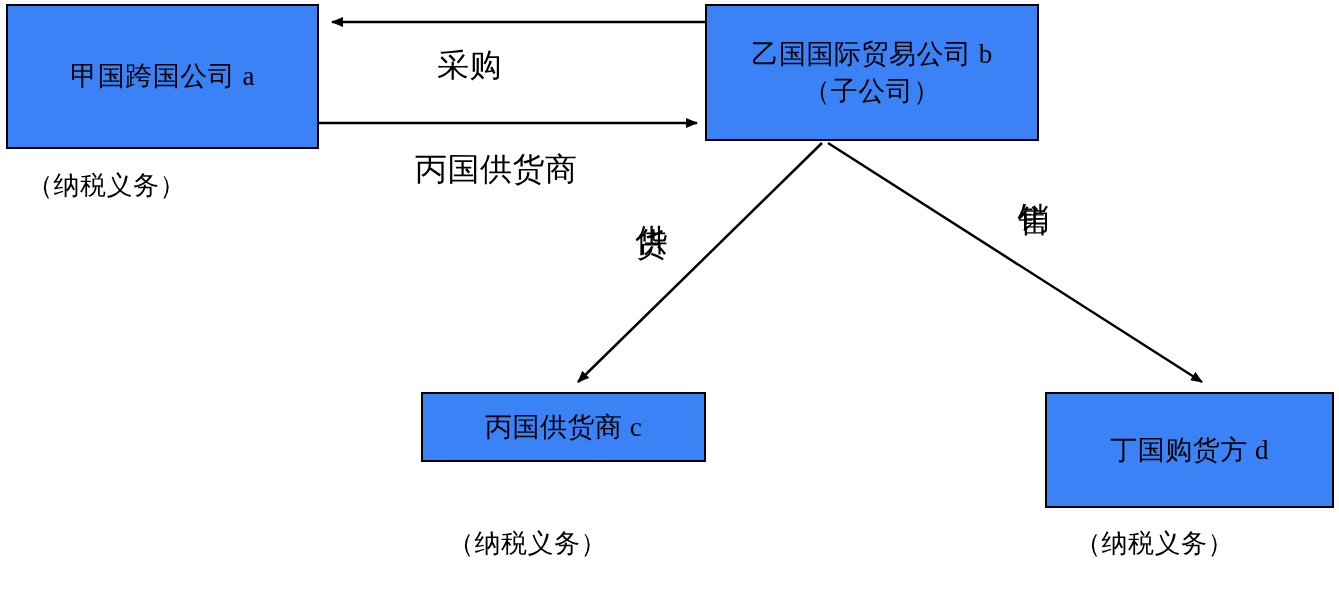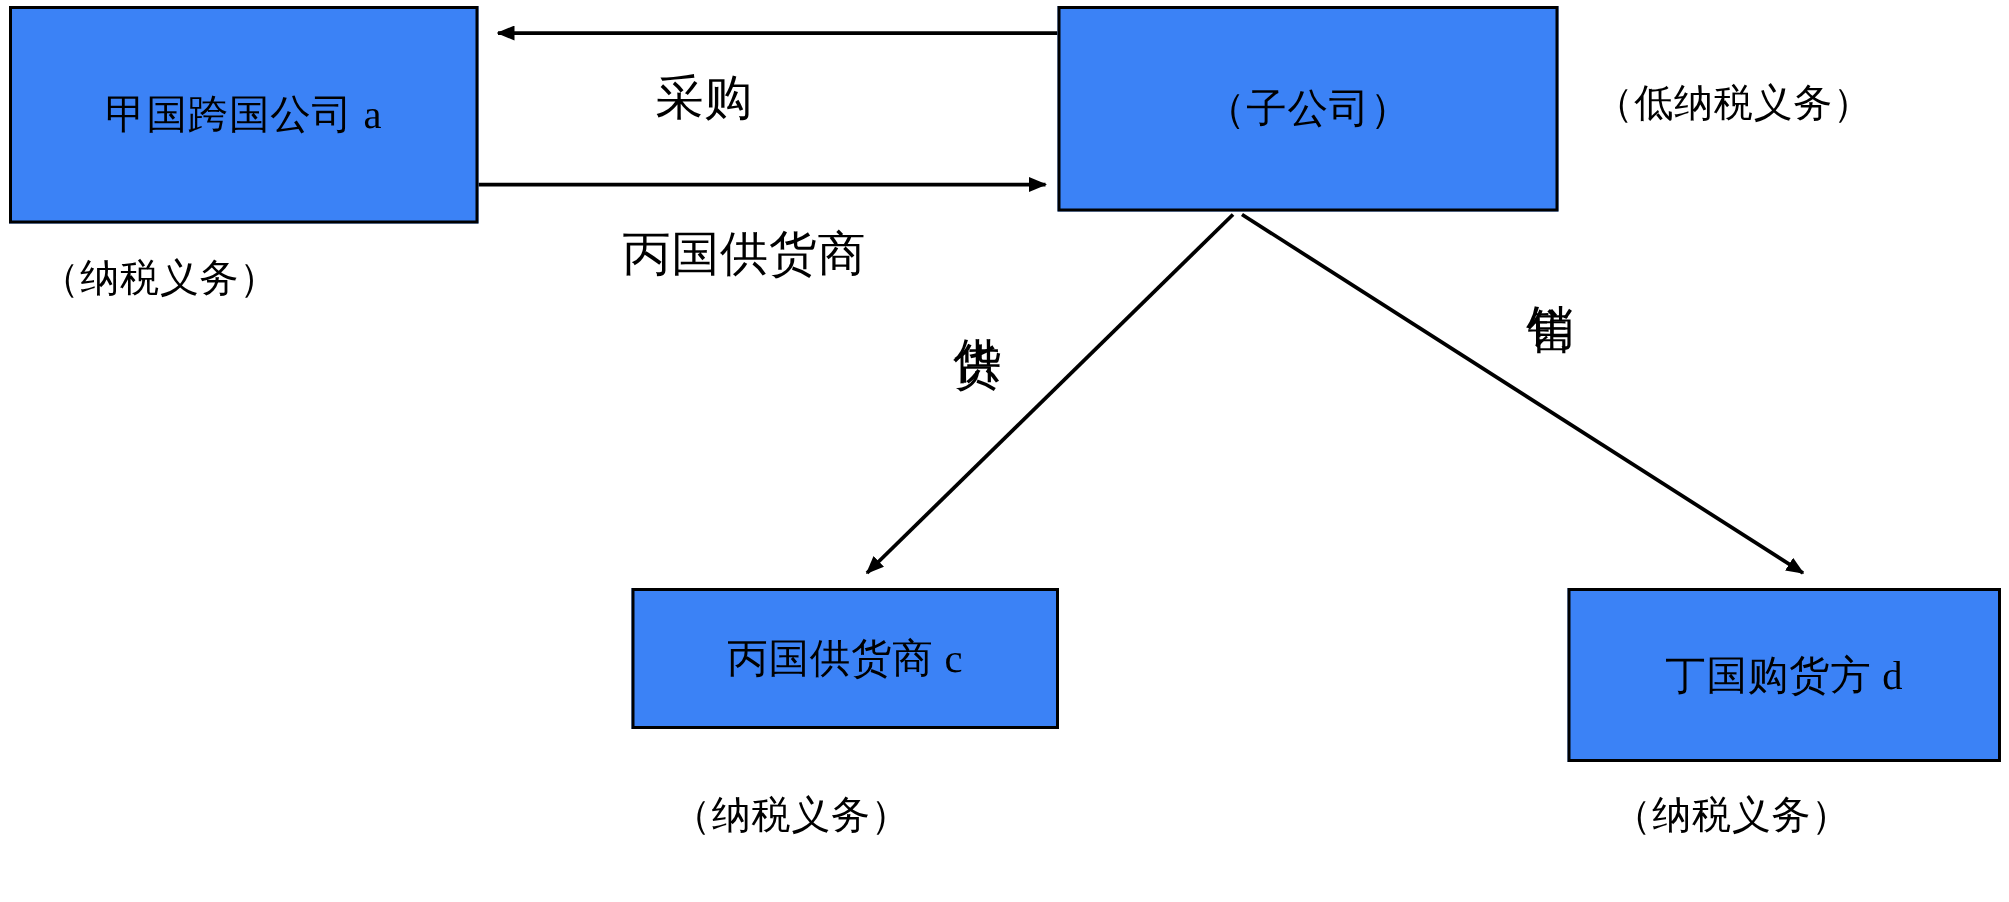--- a/index.html
+++ b/index.html
@@ -56,21 +56,21 @@
     left: 0;
     top: 0;
     width: 1339px;
     height: 601px;
     pointer-events: none;
   }
 
   
   #node-a { left: 6px;    top: 4px;   width: 313px; height: 145px; }
   #node-b { left: 705px;  top: 4px;   width: 334px; height: 137px; }
-  #node-c { left: 421px;  top: 392px; width: 285px; height: 94px; }
+  #node-c { left: 421px;  top: 392px; width: 285px; height: 70px; }
   #node-d { left: 1045px; top: 392px; width: 289px; height: 116px; }
 
   
   #cap-a { left: 27px;   top: 168px; }
   #cap-b { left: 1063px; top: 51px; }
   #cap-c { left: 448px;  top: 526px; }
   #cap-d { left: 1075px; top: 526px; }
 
   
   #lbl-purchase { left: 437px; top: 44px; }
@@ -98,23 +98,23 @@
 
     <path d="M828,143 L1202,382" stroke="#000000" stroke-width="2.5" fill="none" marker-end="url(#arrowhead)"></path>
   </svg>
 
   <div class="node" id="node-a">
     <span>甲国跨国公司 a</span>
   </div>
   <div class="caption" id="cap-a">（纳税义务）</div>
 
   <div class="node" id="node-b">
+    <span>乙国国际贸易公司 b</span>
     <span class="line2">（子公司）</span>
   </div>
-  <div class="caption" id="cap-b">（低纳税义务）</div>
 
   <div class="node" id="node-c">
     <span>丙国供货商 c</span>
   </div>
   <div class="caption" id="cap-c">（纳税义务）</div>
 
   <div class="node" id="node-d">
     <span>丁国购货方 d</span>
   </div>
   <div class="caption" id="cap-d">（纳税义务）</div>

